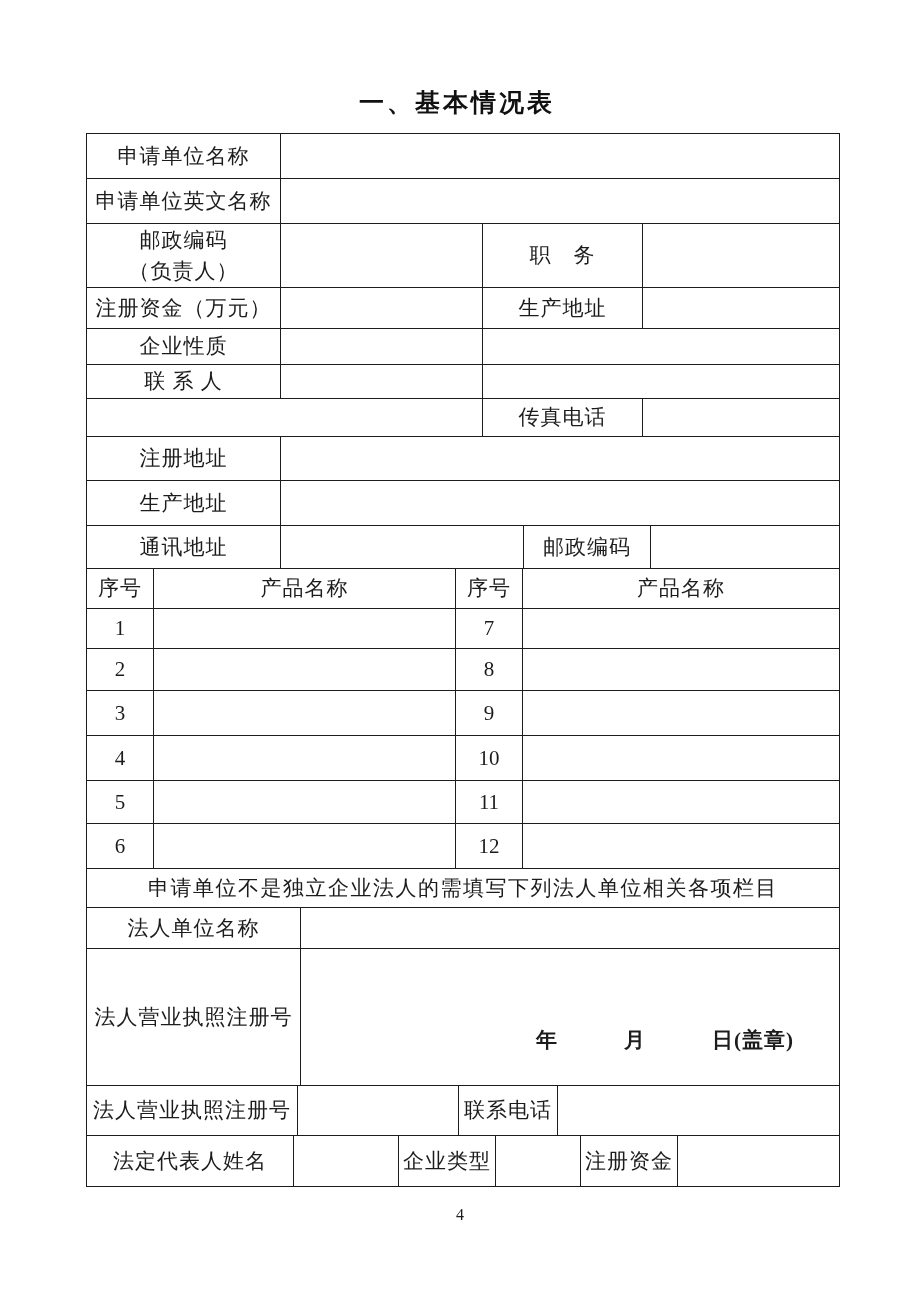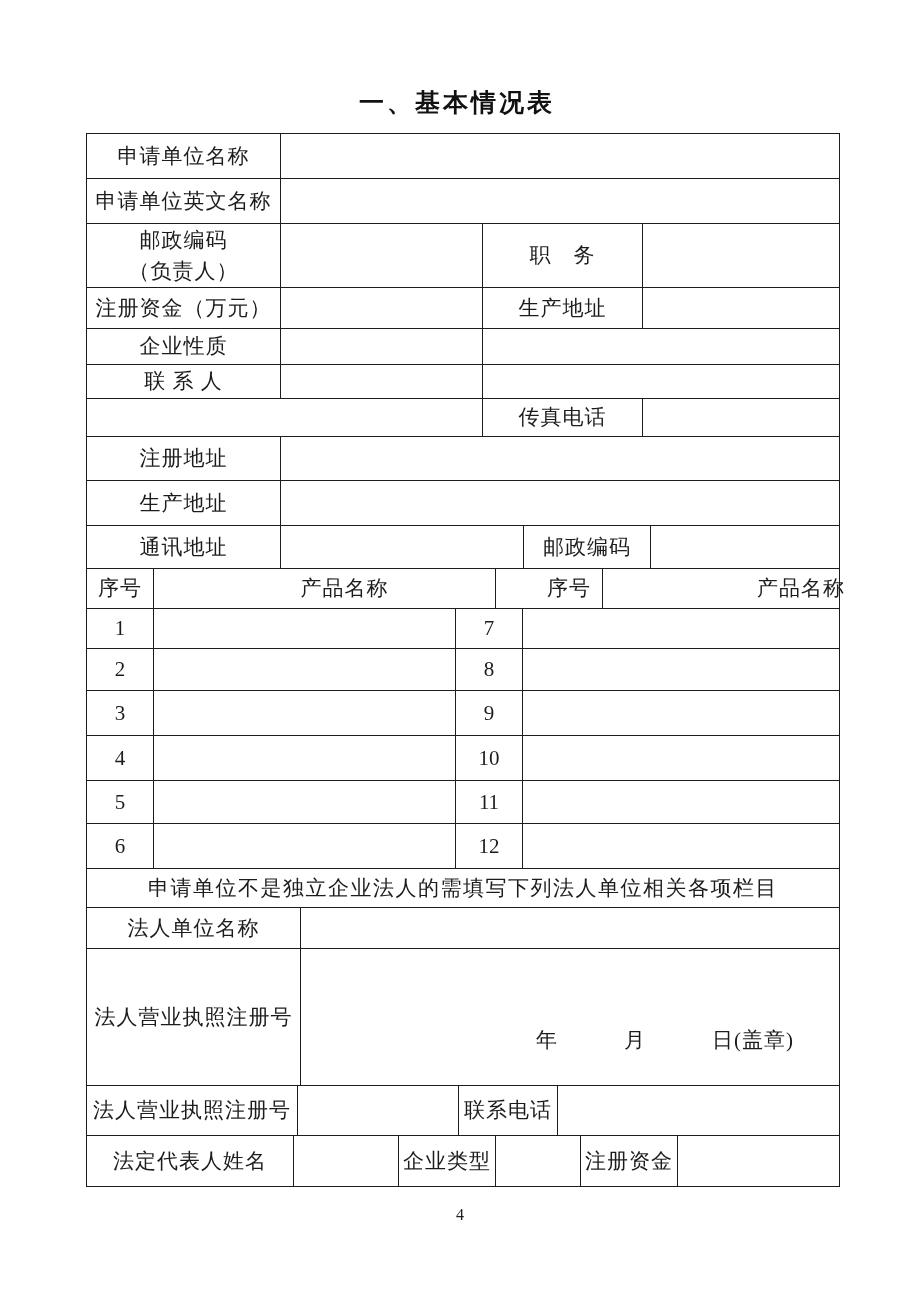--- a/index.html
+++ b/index.html
@@ -163,21 +163,21 @@
       <div class="row" style="height: 43px;">
         <div class="cell label" style="flex: 0 0 194px;">
           <span>通讯地址</span>
         </div>
         <div class="cell field" style="flex: 0 0 243px;"></div>
         <div class="cell label" style="flex: 0 0 127px;">
           <span>邮政编码</span>
         </div>
         <div class="cell field" style="flex: 0 0 188px;"></div>
       </div>
-      <div class="row" style="height: 40px; gap: 40px;">
+      <div class="row" style="height: 40px;">
         <div class="cell header" style="flex: 0 0 67px;">
           <span>序号</span>
         </div>
         <div class="cell header" style="flex: 0 0 302px;">
           <span>产品名称</span>
         </div>
         <div class="cell header" style="flex: 0 0 67px;">
           <span>序号</span>
         </div>
         <div class="cell header" style="flex: 0 0 316px;">
@@ -252,21 +252,21 @@
       <div class="row" style="height: 41px;">
         <div class="cell label" style="flex: 0 0 214px;">
           <span>法人单位名称</span>
         </div>
         <div class="cell field" style="flex: 0 0 538px;"></div>
       </div>
       <div class="row" style="height: 137px;">
         <div class="cell label" style="flex: 0 0 214px;">
           <span>法人营业执照注册号</span>
         </div>
-        <div class="cell sign" style="flex: 0 0 538px;">
+        <div class="cell sign" style="flex: 0 0 538px; font-weight: bold;">
           <span>年　　　月　　　日(盖章)</span>
         </div>
       </div>
       <div class="row" style="height: 50px;">
         <div class="cell label" style="flex: 0 0 211px;">
           <span>法人营业执照注册号</span>
         </div>
         <div class="cell field" style="flex: 0 0 161px;"></div>
         <div class="cell label" style="flex: 0 0 99px;">
           <span>联系电话</span>

